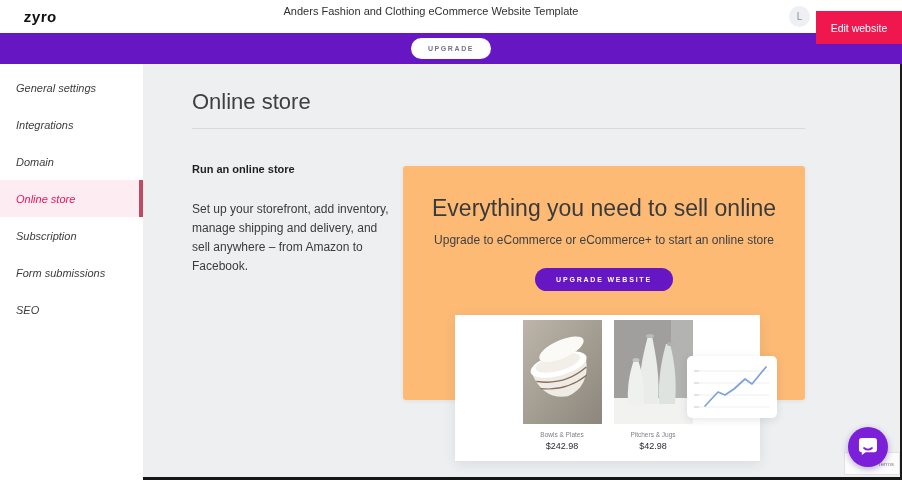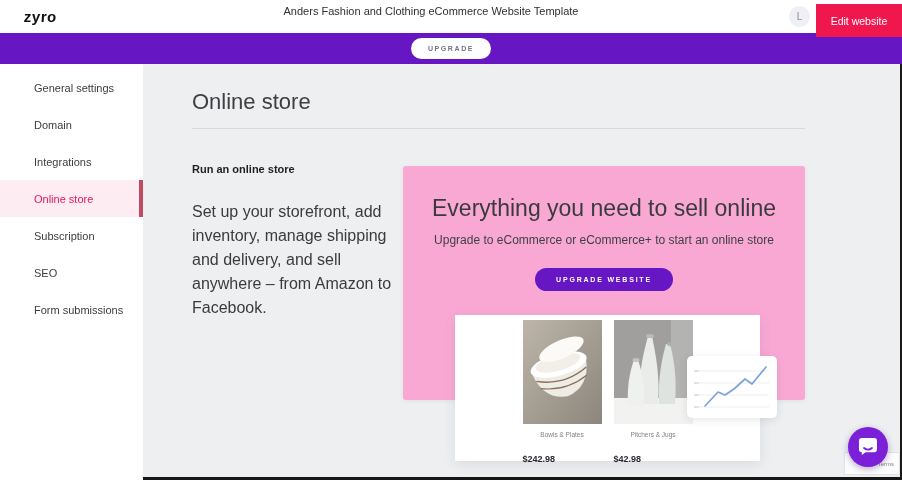--- a/index.html
+++ b/index.html
@@ -8,57 +8,57 @@
   .frame { position:relative; width:902px; height:480px; background:#edeff1; overflow:hidden;
            box-shadow: inset 2px 0 0 #1a1a1a, inset -2px 0 0 #1a1a1a, inset 0 -3px 0 #161616, inset 0 1px 0 #3a3a3a; }
 
   
   .topbar { position:absolute; top:0; left:0; right:0; height:33px; background:#ffffff; z-index:5; }
   .logo { position:absolute; left:24px; top:8px; font-size:15px; font-weight:700; letter-spacing:.5px; color:#111; transform:skewX(-4deg); }
   .topbar-title { position:absolute; left:120px; right:160px; top:0; height:22px; display:flex; align-items:center; justify-content:center;
                   font-size:11px; color:#2f3032; white-space:nowrap; }
   .avatar { position:absolute; right:92px; top:6px; width:21px; height:21px; border-radius:50%; background:#eef0f4;
             display:flex; align-items:center; justify-content:center; font-size:10px; color:#8b8f96; cursor:pointer; }
-  .edit-btn { position:absolute; right:0; top:4px; width:86px; height:33px; background:#f0164e; color:#fff; border:none;
+  .edit-btn { position:absolute; right:0; top:11px; width:86px; height:33px; background:#f0164e; color:#fff; border:none;
               font-size:10.5px; font-family:inherit; cursor:pointer; }
 
   
   .banner { position:absolute; top:33px; left:0; right:0; height:31px; background:#6716c4; z-index:4;
             display:flex; align-items:center; justify-content:center; gap:12px; }
   .banner-text { font-size:11px; color:#ffffff; }
   .banner-btn { height:21px; padding:0 17px; border:none; border-radius:11px; background:#ffffff; color:#76718a;
                 font-size:7px; font-weight:700; letter-spacing:1.6px; font-family:inherit; cursor:pointer; }
 
   
   .sidebar { position:absolute; top:64px; left:0; bottom:0; width:143px; background:#ffffff; z-index:3; padding-top:5px; }
-  .side-item { height:37px; display:flex; align-items:center; padding-left:34px; font-size:11px; color:#3b3c3e; cursor:pointer; }
+  .side-item { height:37px; display:flex; align-items:center; padding-left:16px; font-size:11px; color:#3b3c3e; cursor:pointer;font-style:italic; }
   .side-item.active { background:#fdecf2; color:#e8175c; border-right:4px solid #c04b61; }
 
   
   .page-title { position:absolute; left:192px; top:89px; font-size:22px; font-weight:400; color:#3f4043; }
   .title-divider { position:absolute; left:192px; right:97px; top:128px; height:1px; background:#d7d9dc; }
 
   .intro { position:absolute; left:192px; top:163px; width:200px; }
   .intro h3 { font-size:11px; font-weight:700; color:#1f2022; margin-bottom:25px; }
-  .intro p { font-size:16px; line-height:24px; color:#3a3b3d; }
+  .intro p { font-size:12px; line-height:19px; color:#3a3b3d; }
 
   
-  .card { position:absolute; left:403px; top:166px; width:402px; height:234px; background:#f9a8d4; border-radius:3px;
+  .card { position:absolute; left:403px; top:166px; width:402px; height:234px; background:#fdba74; border-radius:3px;
           box-shadow:0 1px 4px rgba(40,45,60,.07); }
   .card-heading { margin-top:29px; text-align:center; font-size:23px; font-weight:400; color:#3a3a3c; }
   .card-sub { margin-top:11px; text-align:center; font-size:12px; color:#3e3f43; }
   .card-btn { display:block; margin:21px auto 0; height:23px; padding:0 21px; border:none; border-radius:12px;
               background:#6716c4; color:#fff; font-size:7px; font-weight:700; letter-spacing:1.8px; font-family:inherit; cursor:pointer; }
 
   .showcase { position:absolute; left:52px; top:149px; width:305px; height:146px; background:#ffffff;
               box-shadow:0 3px 12px rgba(50,55,70,.10); display:flex; justify-content:center; gap:12px; padding-top:5px; }
   .product { width:79px; }
   .product svg.photo { display:block; width:79px; height:104px; }
   .p-name { margin-top:7px; text-align:center; font-size:6.5px; color:#7f8287; }
-  .p-price { margin-top:16px; text-align:left; font-size:9px; font-weight:700; color:#2a2b2e; }
+  .p-price { margin-top:3px; text-align:center; font-size:9px; font-weight:400; color:#2a2b2e; }
 
   .url-pill { position:absolute; left:27px; top:161px; height:22px; width:104px; background:#ffffff; border-radius:11px;
               box-shadow:0 2px 6px rgba(50,55,70,.14); display:flex; align-items:center; gap:5px; padding-left:9px; z-index:6; }
   .url-pill span { font-size:9px; color:#bcc0c5; }
 
   .mini-chart { position:absolute; left:284px; top:190px; width:90px; height:62px; background:#ffffff; border-radius:5px;
                 box-shadow:0 2px 8px rgba(50,55,70,.12); z-index:6; }
 
   
   .terms-badge { position:absolute; right:2px; bottom:5px; width:56px; height:23px; background:#fcfcfc; border:1px solid #e2e2e2;
@@ -79,26 +79,26 @@
     <div class="avatar">L</div>
     <button class="edit-btn">Edit website</button>
   </header>
 
   <div class="banner">
     <button class="banner-btn">UPGRADE</button>
   </div>
 
   <nav class="sidebar">
     <div class="side-item">General settings</div>
+    <div class="side-item">Integrations</div>
     <div class="side-item">Domain</div>
-    <div class="side-item">Integrations</div>
     <div class="side-item active">Online store</div>
     <div class="side-item">Subscription</div>
+    <div class="side-item">Form submissions</div>
     <div class="side-item">SEO</div>
-    <div class="side-item">Form submissions</div>
   </nav>
 
   <h1 class="page-title">Online store</h1>
   <div class="title-divider"></div>
 
   <section class="intro">
     <h3>Run an online store</h3>
     <p>Set up your storefront, add inventory, manage shipping and delivery, and sell anywhere – from Amazon to Facebook.</p>
   </section>
 

